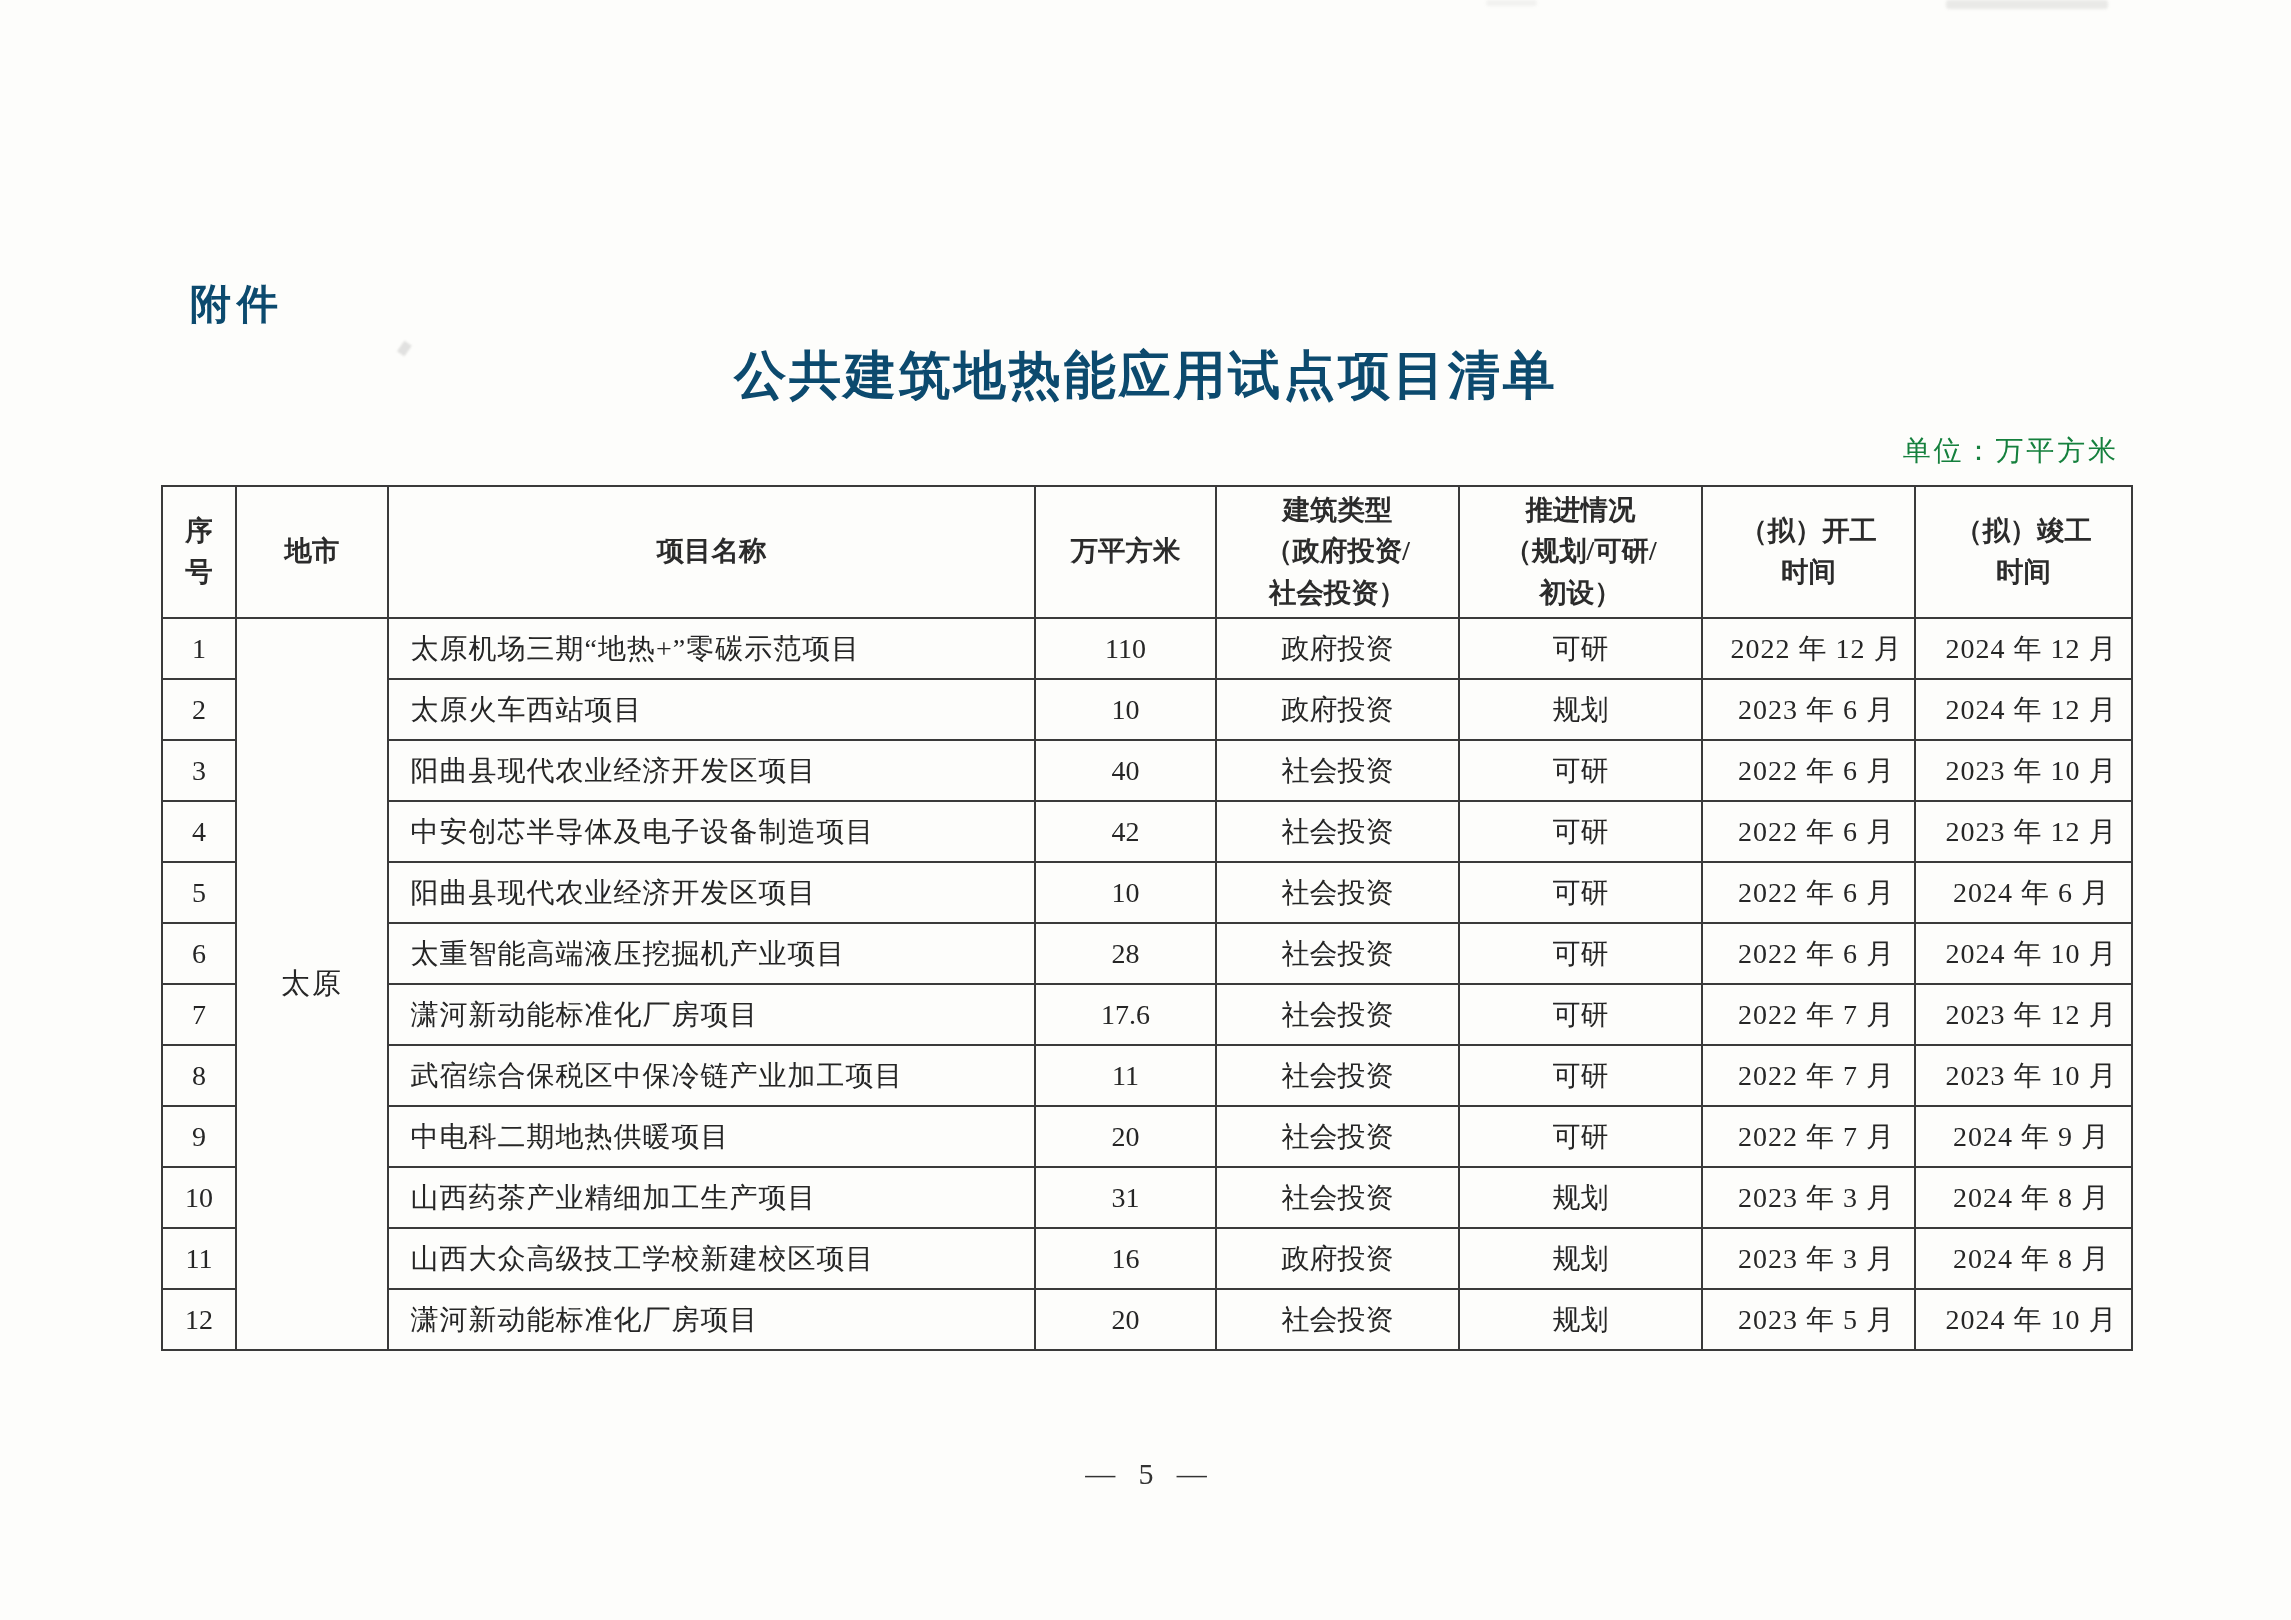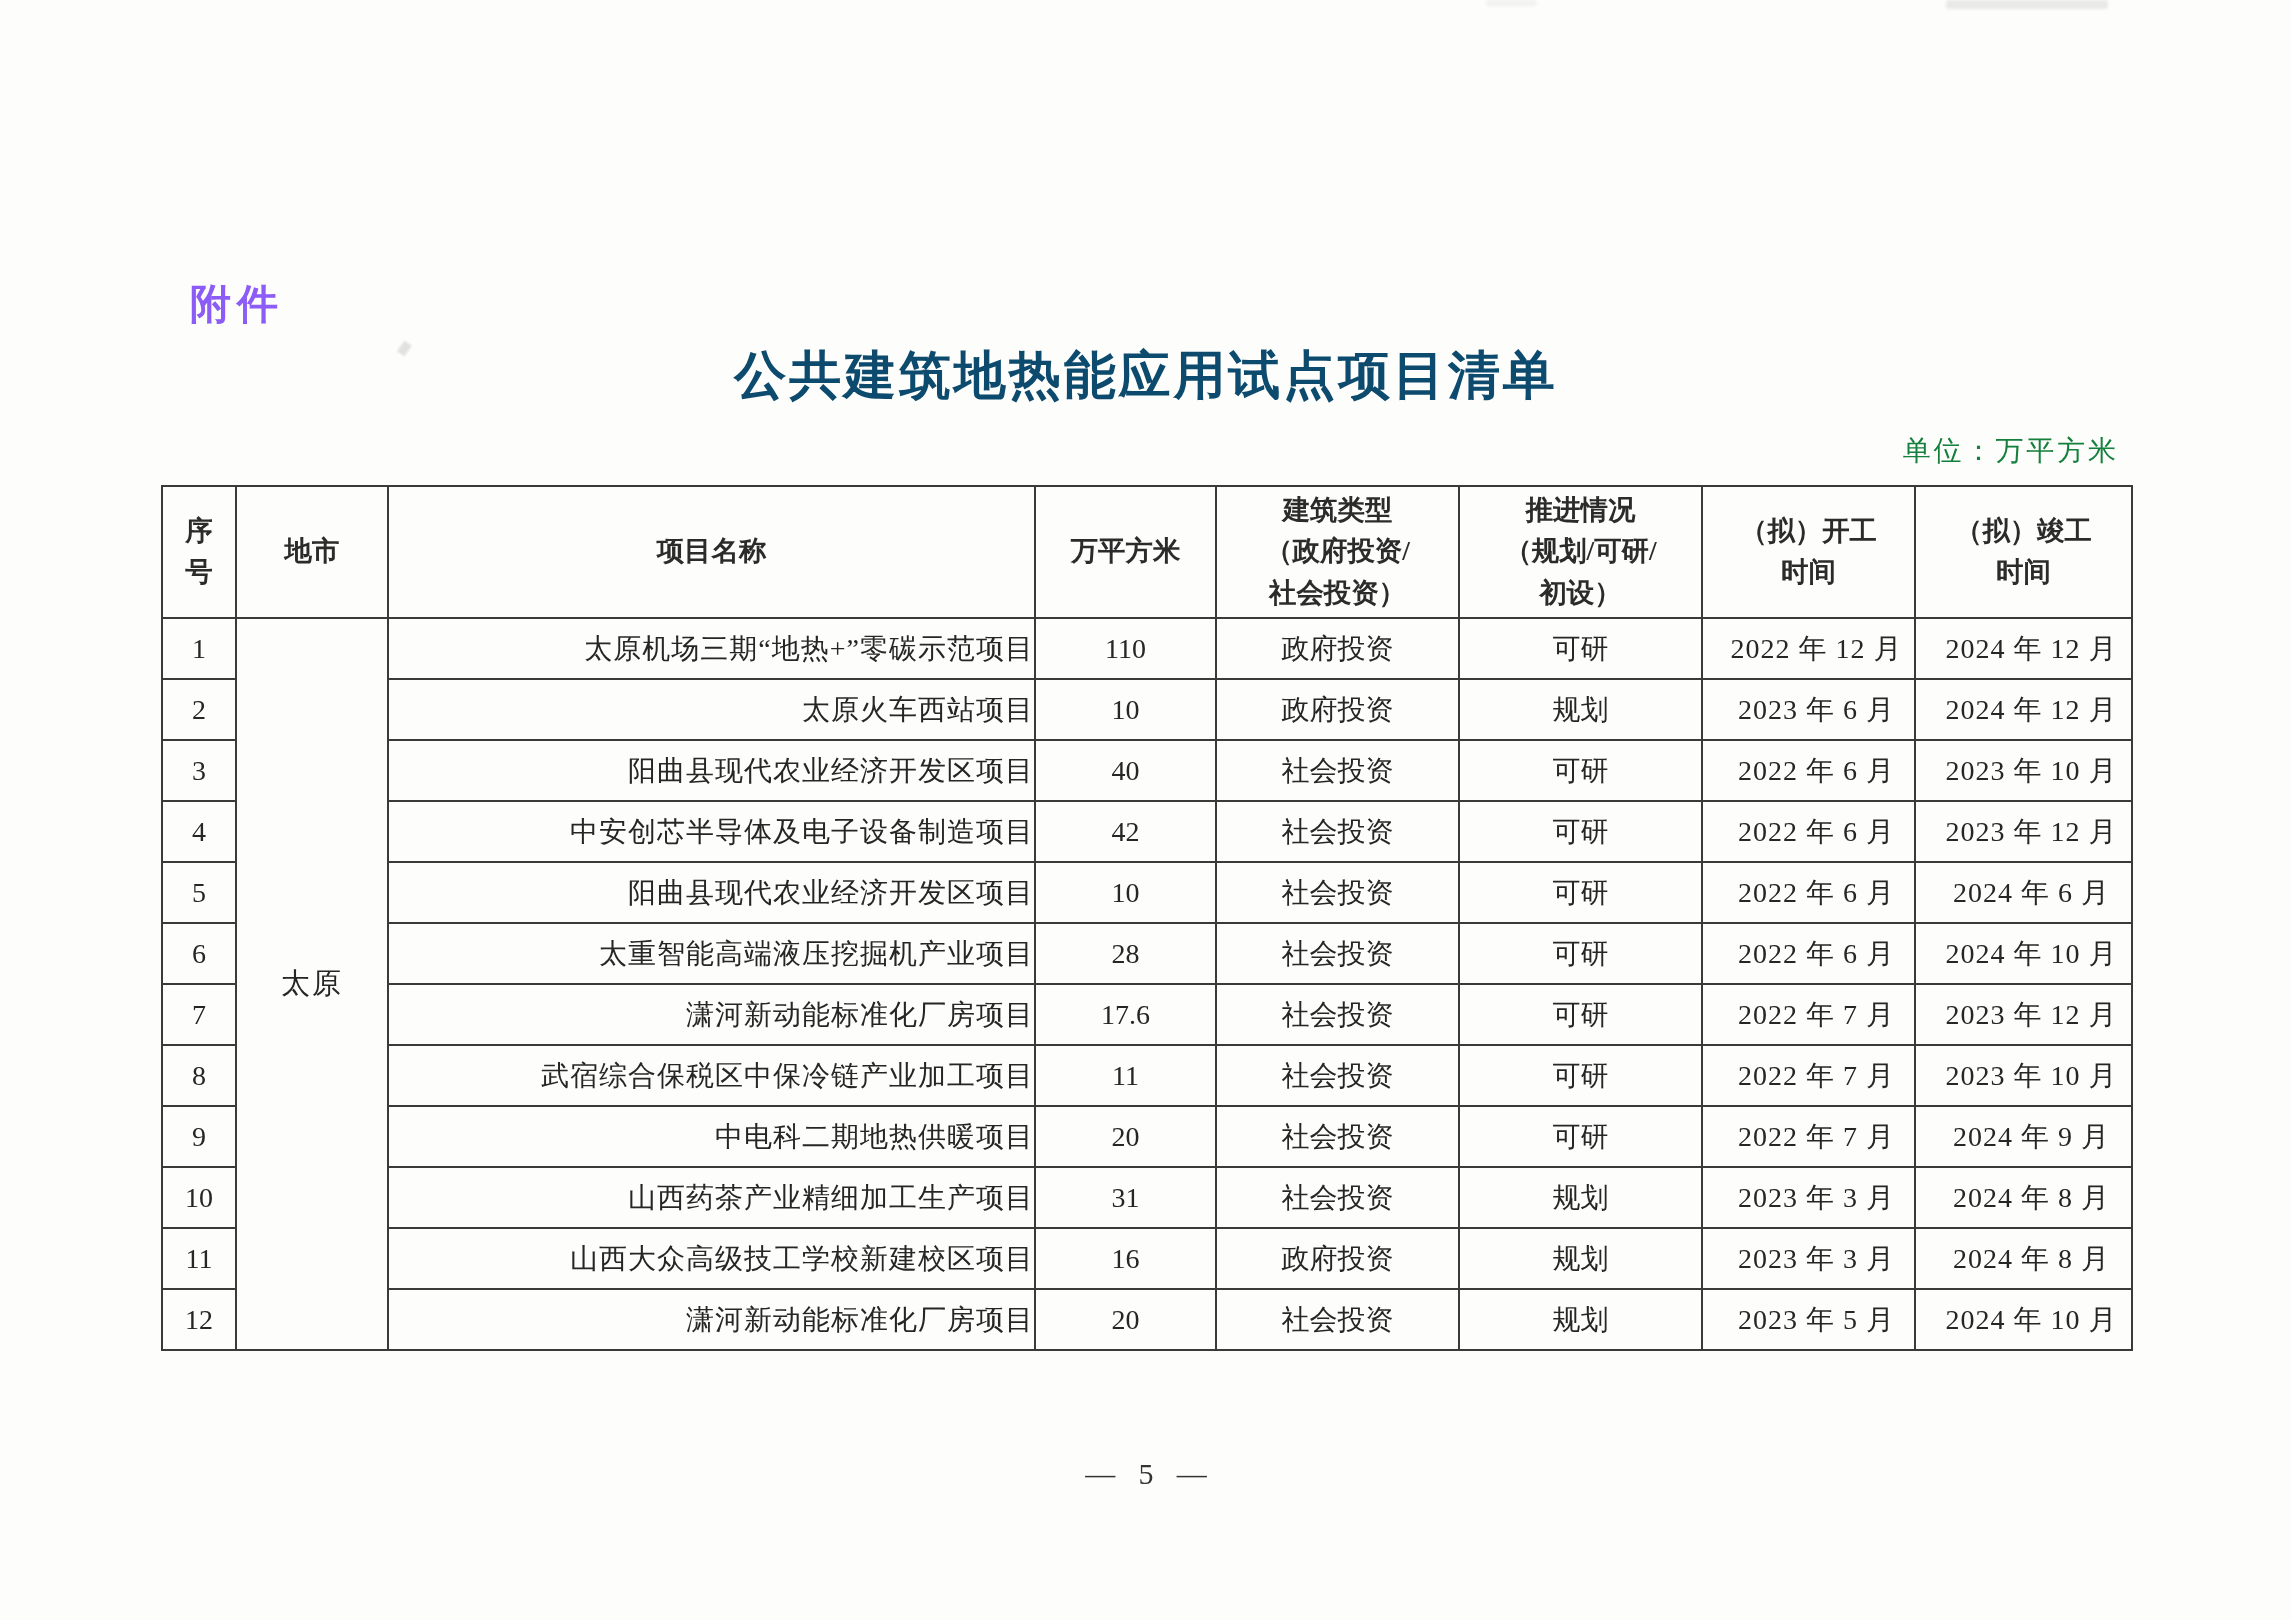--- a/index.html
+++ b/index.html
@@ -18,21 +18,21 @@
   .smudge-a { left: 1946px; top: 0; width: 162px; height: 8.8px; }
   .smudge-b { left: 1486px; top: 0; width: 51px; height: 5.9px; background: rgba(90,90,90,0.07); }
   .speck { position: absolute; left: 400px; top: 342px; width: 8.8px; height: 12.7px;
            background: rgba(60,60,60,0.14); transform: rotate(35deg); filter: blur(1px); }
 
   .attachment-label {
     position: absolute;
     left: 190px; top: 277px;
     font-family: "Liberation Sans", sans-serif;
     font-size: 41px; font-weight: 600;
-    color: #8b5cf6;
+    color: #0c4a6e;
     letter-spacing: 5.9px;
   }
   .doc-title {
     position: absolute;
     left: 0; top: 341px; width: 100%;
     text-align: center;
     font-family: "Liberation Sans", sans-serif;
     font-size: 52px; font-weight: 900;
     color: #0c4a6e;
     letter-spacing: 2.9px;
@@ -64,21 +64,21 @@
   }
   .projects thead tr { height: 132px; }
   .projects thead th {
     font-size: 27.4px;
     font-weight: 600;
     line-height: 1.5;
     color: #2b2b2b;
   }
   .projects tbody tr { height: 61px; }
   .projects td.cell-name {
-    text-align: right;
+    text-align: left;
     padding-left: 21.6px;
     letter-spacing: 1px;
   }
   .projects td.cell-city { font-size: 29px; letter-spacing: 2px; font-family: Liberation Serif, serif; }
   .projects td.cell-date { letter-spacing: 1px; padding-left: 16px; }
 
   .page-number {
     position: absolute;
     left: 0; top: 1457px; width: 100%;
     text-align: center;

